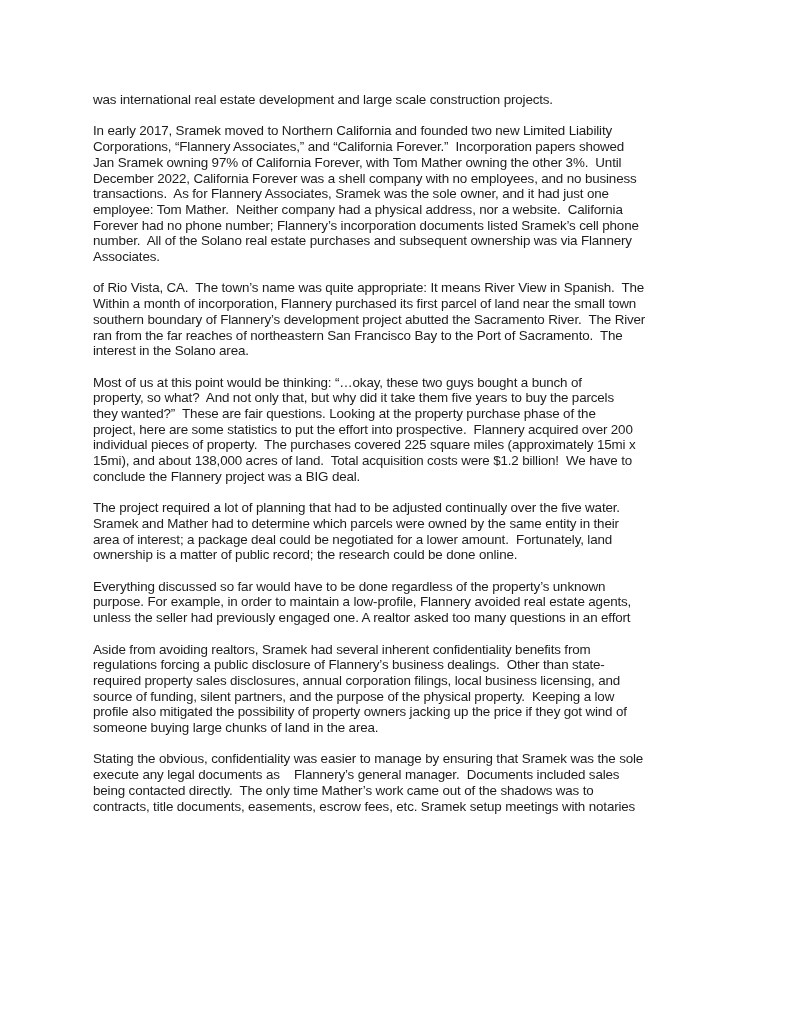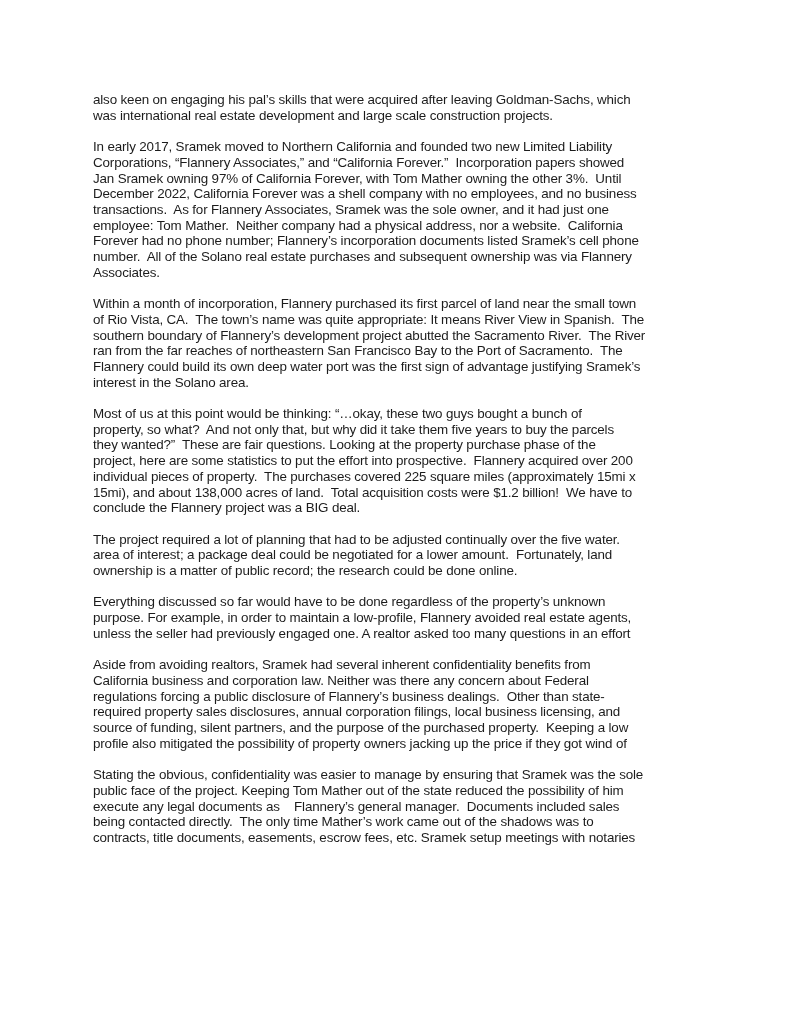--- a/index.html
+++ b/index.html
@@ -11,69 +11,67 @@
     letter-spacing: -0.15px;
   }
   .para { margin: 0 0 15.7px 0; }
   .line { display: block; white-space: pre; }
 </style>
 </head>
 <body>
 
 <div class="page" id="page">
     <p class="para">
-      <span class="line">also keen on engaging his pal’s skills that were acquired after leaving Goldman-Sachs, which</span>
       <span class="line">was international real estate development and large scale construction projects.</span>
     </p>
     <p class="para">
       <span class="line">In early 2017, Sramek moved to Northern California and founded two new Limited Liability</span>
       <span class="line">Corporations, “Flannery Associates,” and “California Forever.”  Incorporation papers showed</span>
       <span class="line">Jan Sramek owning 97% of California Forever, with Tom Mather owning the other 3%.  Until</span>
       <span class="line">December 2022, California Forever was a shell company with no employees, and no business</span>
       <span class="line">transactions.  As for Flannery Associates, Sramek was the sole owner, and it had just one</span>
       <span class="line">employee: Tom Mather.  Neither company had a physical address, nor a website.  California</span>
       <span class="line">Forever had no phone number; Flannery’s incorporation documents listed Sramek’s cell phone</span>
       <span class="line">number.  All of the Solano real estate purchases and subsequent ownership was via Flannery</span>
       <span class="line">Associates.</span>
     </p>
     <p class="para">
+      <span class="line">of Rio Vista, CA.  The town’s name was quite appropriate: It means River View in Spanish.  The</span>
       <span class="line">Within a month of incorporation, Flannery purchased its first parcel of land near the small town</span>
-      <span class="line">of Rio Vista, CA.  The town’s name was quite appropriate: It means River View in Spanish.  The</span>
       <span class="line">southern boundary of Flannery’s development project abutted the Sacramento River.  The River</span>
       <span class="line">ran from the far reaches of northeastern San Francisco Bay to the Port of Sacramento.  The</span>
-      <span class="line">Flannery could build its own deep water port was the first sign of advantage justifying Sramek’s</span>
       <span class="line">interest in the Solano area.</span>
     </p>
     <p class="para">
       <span class="line">Most of us at this point would be thinking: “…okay, these two guys bought a bunch of</span>
       <span class="line">property, so what?  And not only that, but why did it take them five years to buy the parcels</span>
       <span class="line">they wanted?”  These are fair questions. Looking at the property purchase phase of the</span>
       <span class="line">project, here are some statistics to put the effort into prospective.  Flannery acquired over 200</span>
       <span class="line">individual pieces of property.  The purchases covered 225 square miles (approximately 15mi x</span>
       <span class="line">15mi), and about 138,000 acres of land.  Total acquisition costs were $1.2 billion!  We have to</span>
       <span class="line">conclude the Flannery project was a BIG deal.</span>
     </p>
     <p class="para">
       <span class="line">The project required a lot of planning that had to be adjusted continually over the five water.</span>
+      <span class="line">Sramek and Mather had to determine which parcels were owned by the same entity in their</span>
       <span class="line">area of interest; a package deal could be negotiated for a lower amount.  Fortunately, land</span>
       <span class="line">ownership is a matter of public record; the research could be done online.</span>
     </p>
     <p class="para">
       <span class="line">Everything discussed so far would have to be done regardless of the property’s unknown</span>
       <span class="line">purpose. For example, in order to maintain a low-profile, Flannery avoided real estate agents,</span>
       <span class="line">unless the seller had previously engaged one. A realtor asked too many questions in an effort</span>
     </p>
     <p class="para">
       <span class="line">Aside from avoiding realtors, Sramek had several inherent confidentiality benefits from</span>
-      <span class="line">California business and corporation law. Neither was there any concern about Federal</span>
       <span class="line">regulations forcing a public disclosure of Flannery’s business dealings.  Other than state-</span>
       <span class="line">required property sales disclosures, annual corporation filings, local business licensing, and</span>
-      <span class="line">source of funding, silent partners, and the purpose of the purchased property.  Keeping a low</span>
+      <span class="line">source of funding, silent partners, and the purpose of the physical property.  Keeping a low</span>
       <span class="line">profile also mitigated the possibility of property owners jacking up the price if they got wind of</span>
+      <span class="line">someone buying large chunks of land in the area.</span>
     </p>
     <p class="para">
       <span class="line">Stating the obvious, confidentiality was easier to manage by ensuring that Sramek was the sole</span>
-      <span class="line">public face of the project. Keeping Tom Mather out of the state reduced the possibility of him</span>
       <span class="line">execute any legal documents as    Flannery’s general manager.  Documents included sales</span>
       <span class="line">being contacted directly.  The only time Mather’s work came out of the shadows was to</span>
       <span class="line">contracts, title documents, easements, escrow fees, etc. Sramek setup meetings with notaries</span>
     </p>
   </div>
 
 </body></html>

